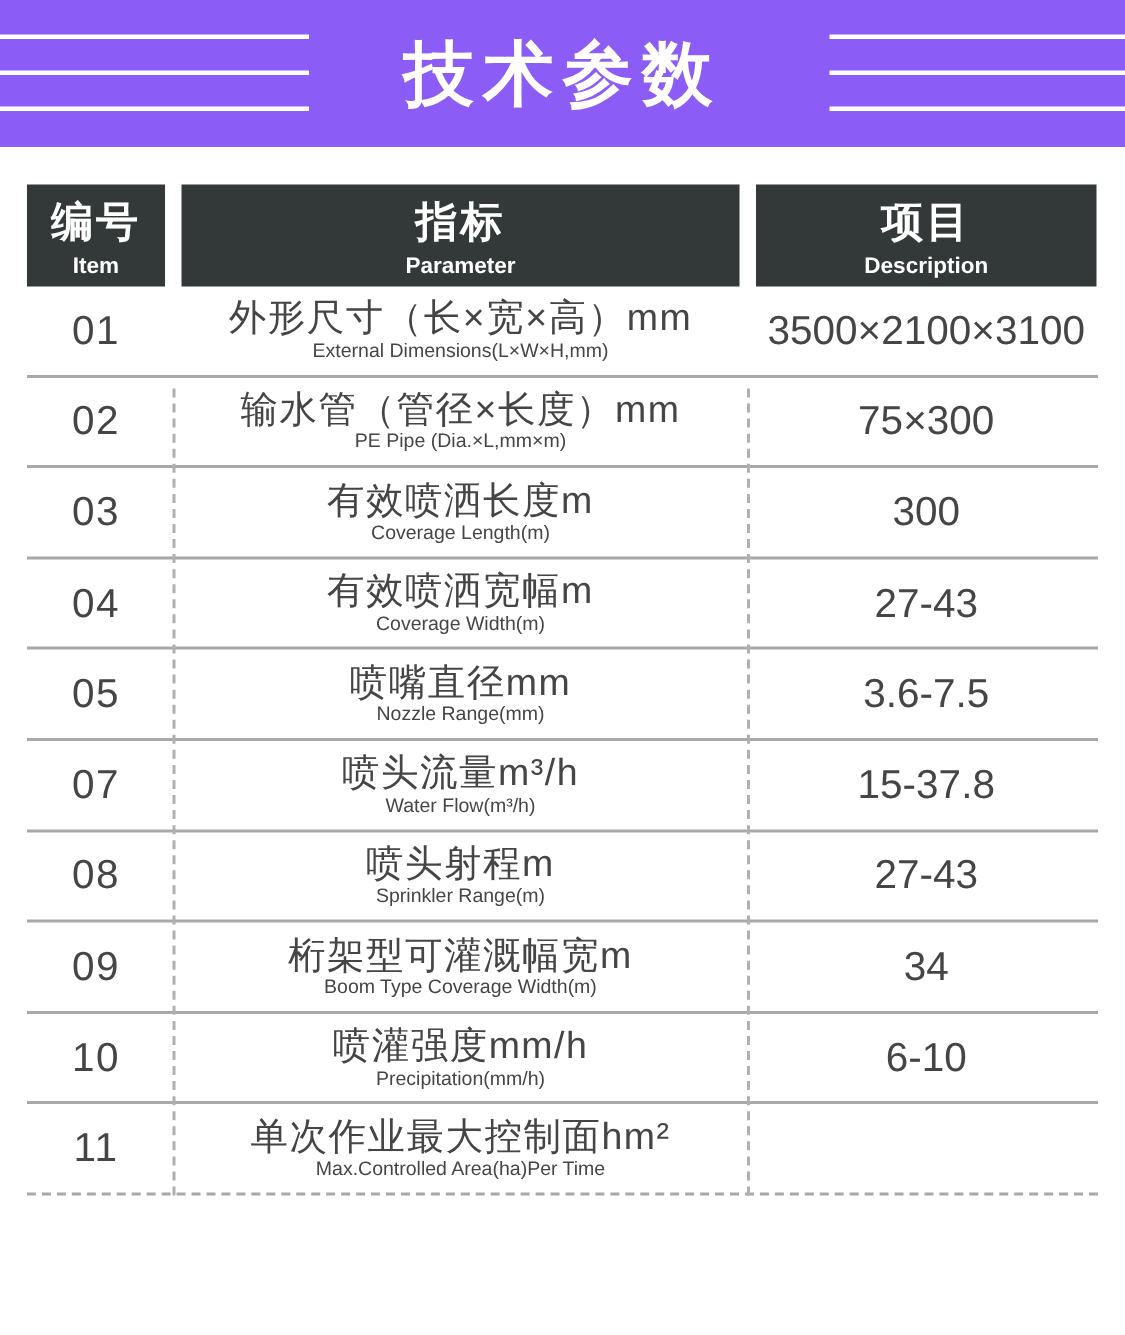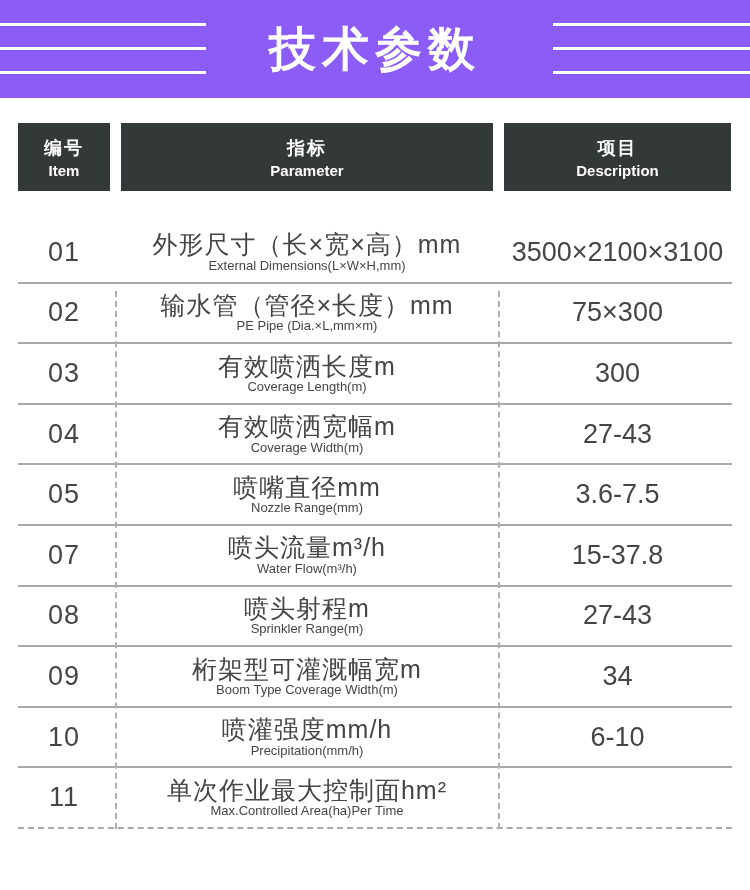--- a/index.html
+++ b/index.html
@@ -38,25 +38,25 @@
     grid-template-columns: 92px 372px 227px;
     column-gap: 11px;
   }
 
   
   .thead .th {
     background: #333938; color: #ffffff; text-align: center;
     height: 68px; display: flex; flex-direction: column;
     justify-content: center; gap: 2px;
   }
-  .thead .zh { font-size: 18px; font-weight: bold; letter-spacing: 2px; }
+  .thead .zh { font-size: 28px; font-weight: bold; letter-spacing: 2px; }
   .thead .en { font-size: 15px; font-weight: bold; }
 
   
-  .tbody { position: relative; margin-top: 32px; }
+  .tbody { position: relative; }
   .tr {
     height: 60.6px; align-items: center;
     border-bottom: 2px solid #a8a8a8;
   }
   .tr:last-child { border-bottom: 2px dashed #a8a8a8; }
   .td { text-align: center; color: #454545; }
   .td-item  { font-size: 27px; letter-spacing: 1px; }
   .td-desc  { display: flex; flex-direction: column; line-height: 1.1; }
   .td-desc .zh { font-size: 25px; font-weight: 400; letter-spacing: 1px; }
   .td-desc .en { font-size: 13px; }

